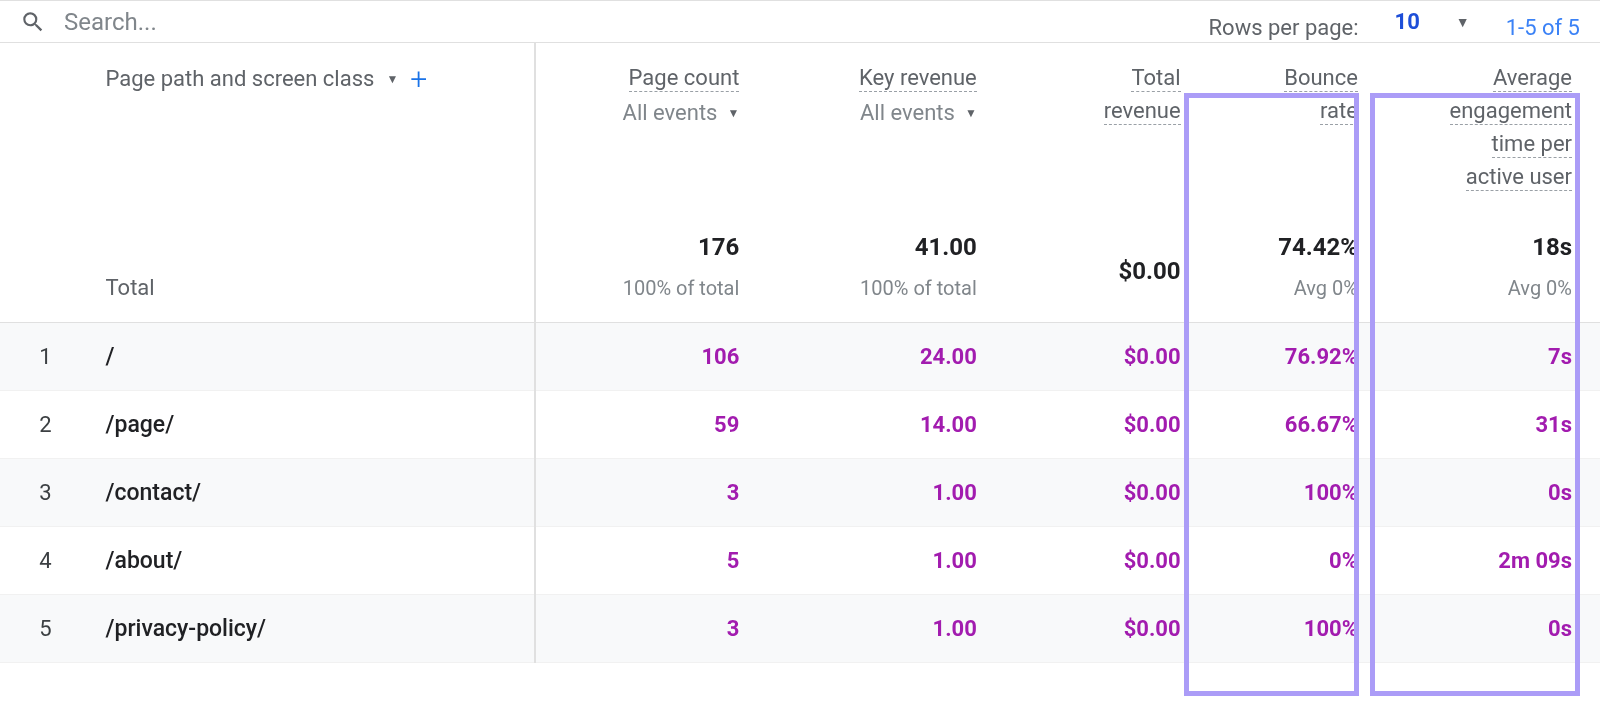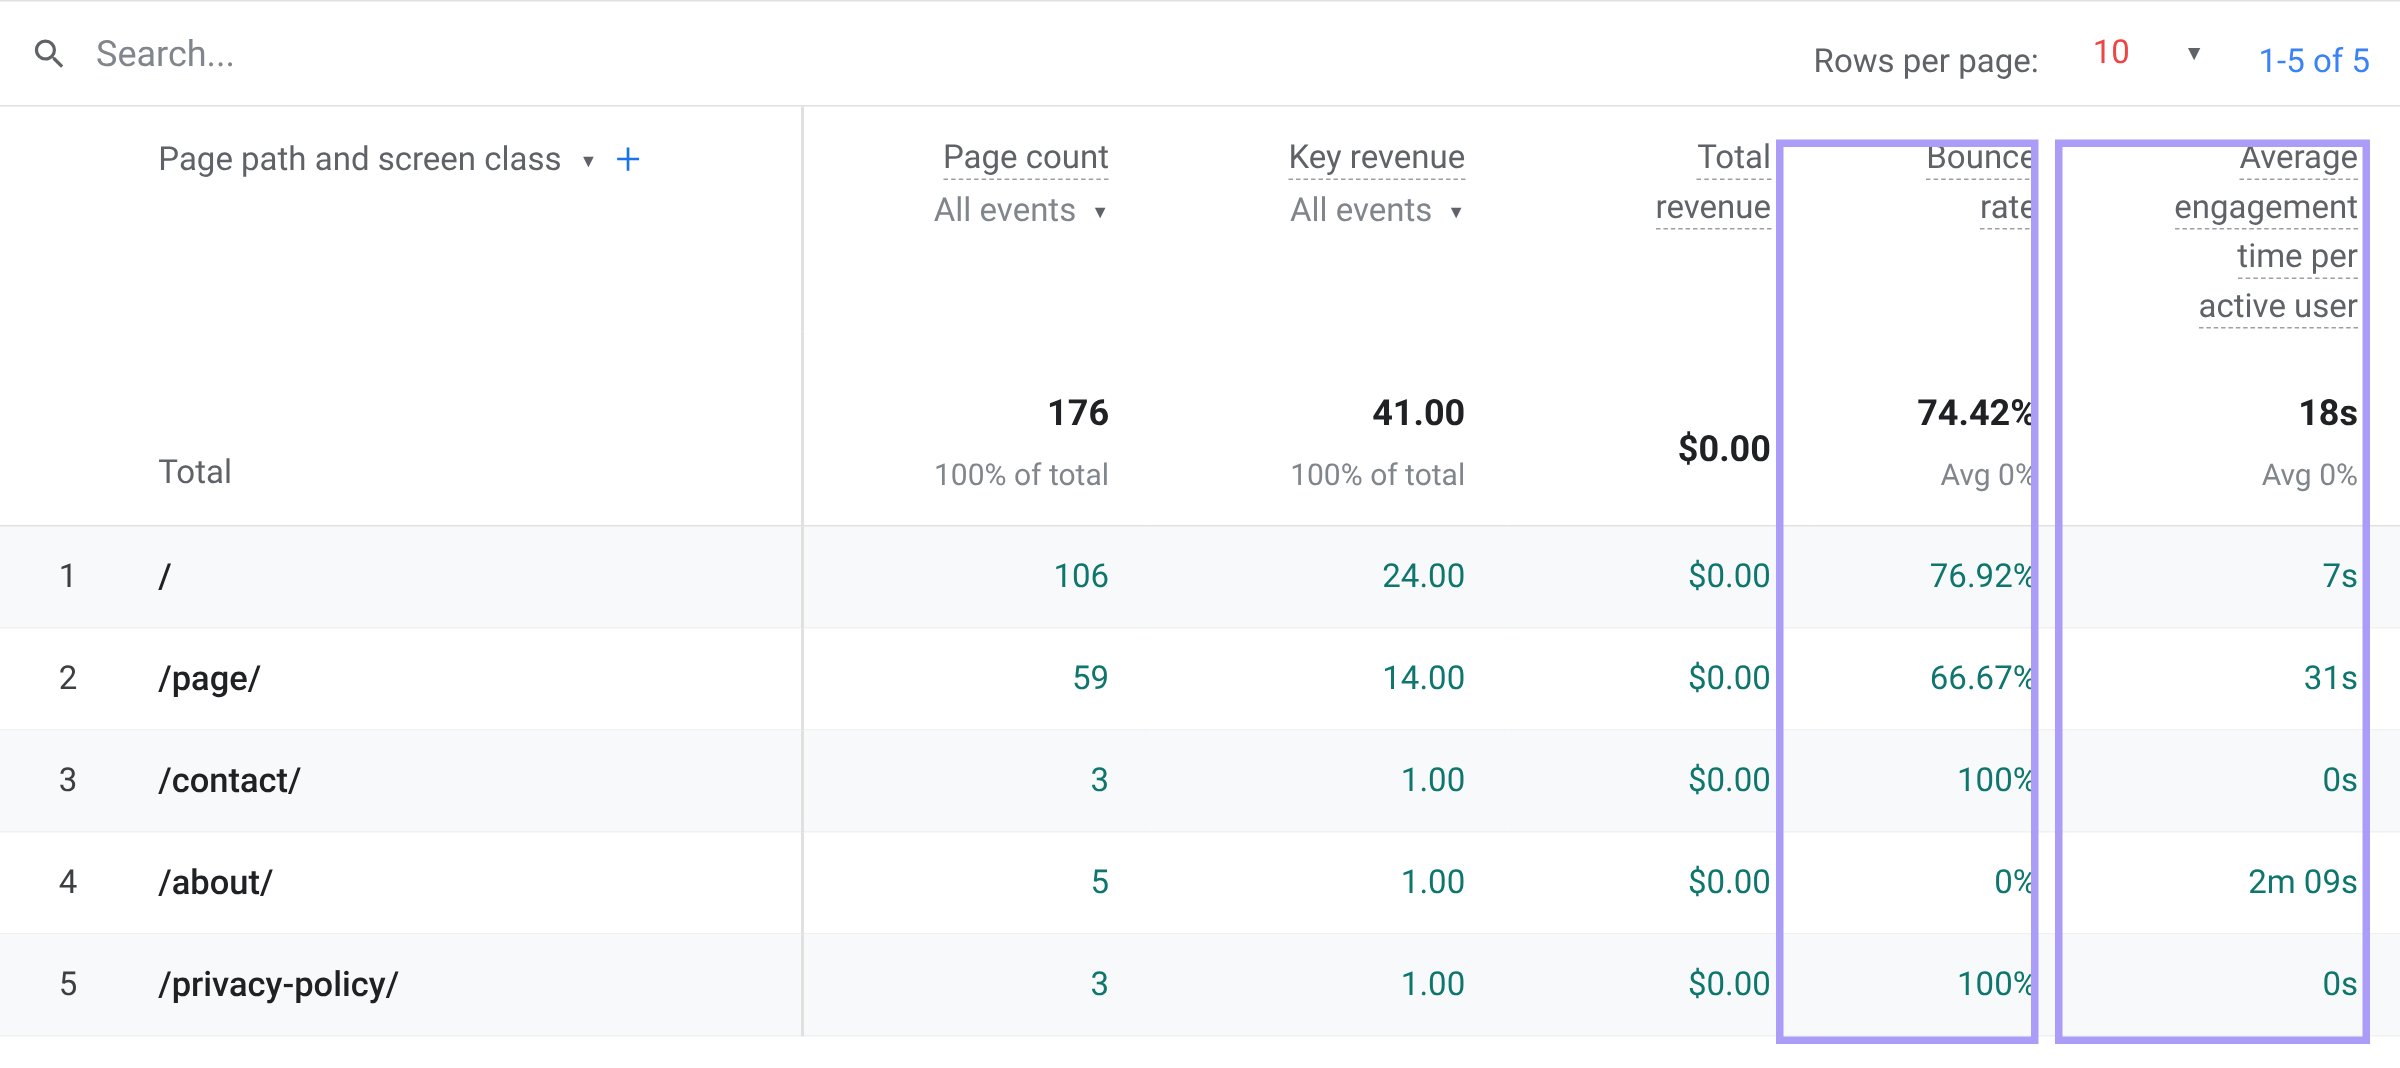--- a/index.html
+++ b/index.html
@@ -11,21 +11,21 @@
       height: 712px;
       overflow: hidden;
     }
     .container {
       width: 100%;
       border-top: 1px solid #e0e0e0;
     }
     .toolbar {
       display: flex;
       align-items: center;
-      padding: 16px 20px;
+      padding: 2px 20px;
       gap: 18px;
       border-bottom: 1px solid #e0e0e0;
     }
     .search-wrap {
       display: flex;
       align-items: center;
       gap: 18px;
       flex: 1;
     }
     .search-input {
@@ -44,21 +44,21 @@
       font-size: 22px;
       color: #5f6368;
     }
     .rows-select {
       display: flex;
       align-items: center;
       gap: 36px;
       cursor: pointer;
       padding: 6px 4px;
     }
-    .rows-val { color: #ef4444; }
+    .rows-val { color: #1d4ed8; font-weight: bold; }
     .page-range { color: #3b82f6; }
     .down-triangle { color: #5f6368; font-size: 14px; }
 
     table {
       width: 100%;
       border-collapse: collapse;
       table-layout: fixed;
     }
     th, td {
       padding: 0;
@@ -112,21 +112,21 @@
 
     tbody tr.data-row td {
       height: 68px;
       vertical-align: middle;
       font-size: 22px;
       border-bottom: 1px solid #f1f1f1;
     }
     tbody tr.data-row.odd { background: #f8f9fa; }
     .idx { color: #3c4043; font-size: 21px; }
     .path { color: #202124; font-weight: 500; font-size: 23px; padding-left: 24px; }
-    .cell-val { color: #0f766e; }
+    .cell-val { color: #a21caf; font-weight: bold; }
 
     
     .hl {
       position: absolute;
       border: 5px solid #ab9cf7;
       pointer-events: none;
       top: 92px;
     }
     .hl1 { left: 1184px; width: 175px; height: 603px; }
     .hl2 { left: 1370px; width: 210px; height: 603px; }

